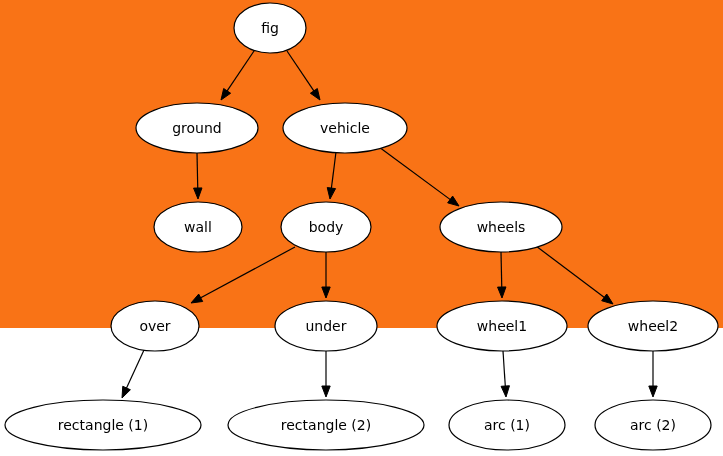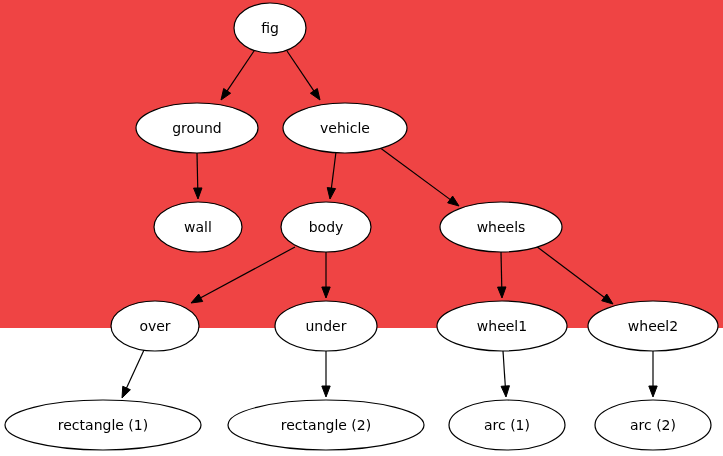--- a/index.html
+++ b/index.html
@@ -10,21 +10,21 @@
   body {
     width: 723px;
     height: 456px;
     font-family: "DejaVu Sans", sans-serif;
     overflow: hidden;
   }
   #graph-canvas {
     position: relative;
     width: 723px;
     height: 328px;
-    background: #ef4444;
+    background: #f97316;
     text-decoration: underline;
   }
   svg#graph-svg {
     position: absolute;
     left: 0;
     top: 0;
     width: 723px;
     height: 456px;
     display: block;
   }

